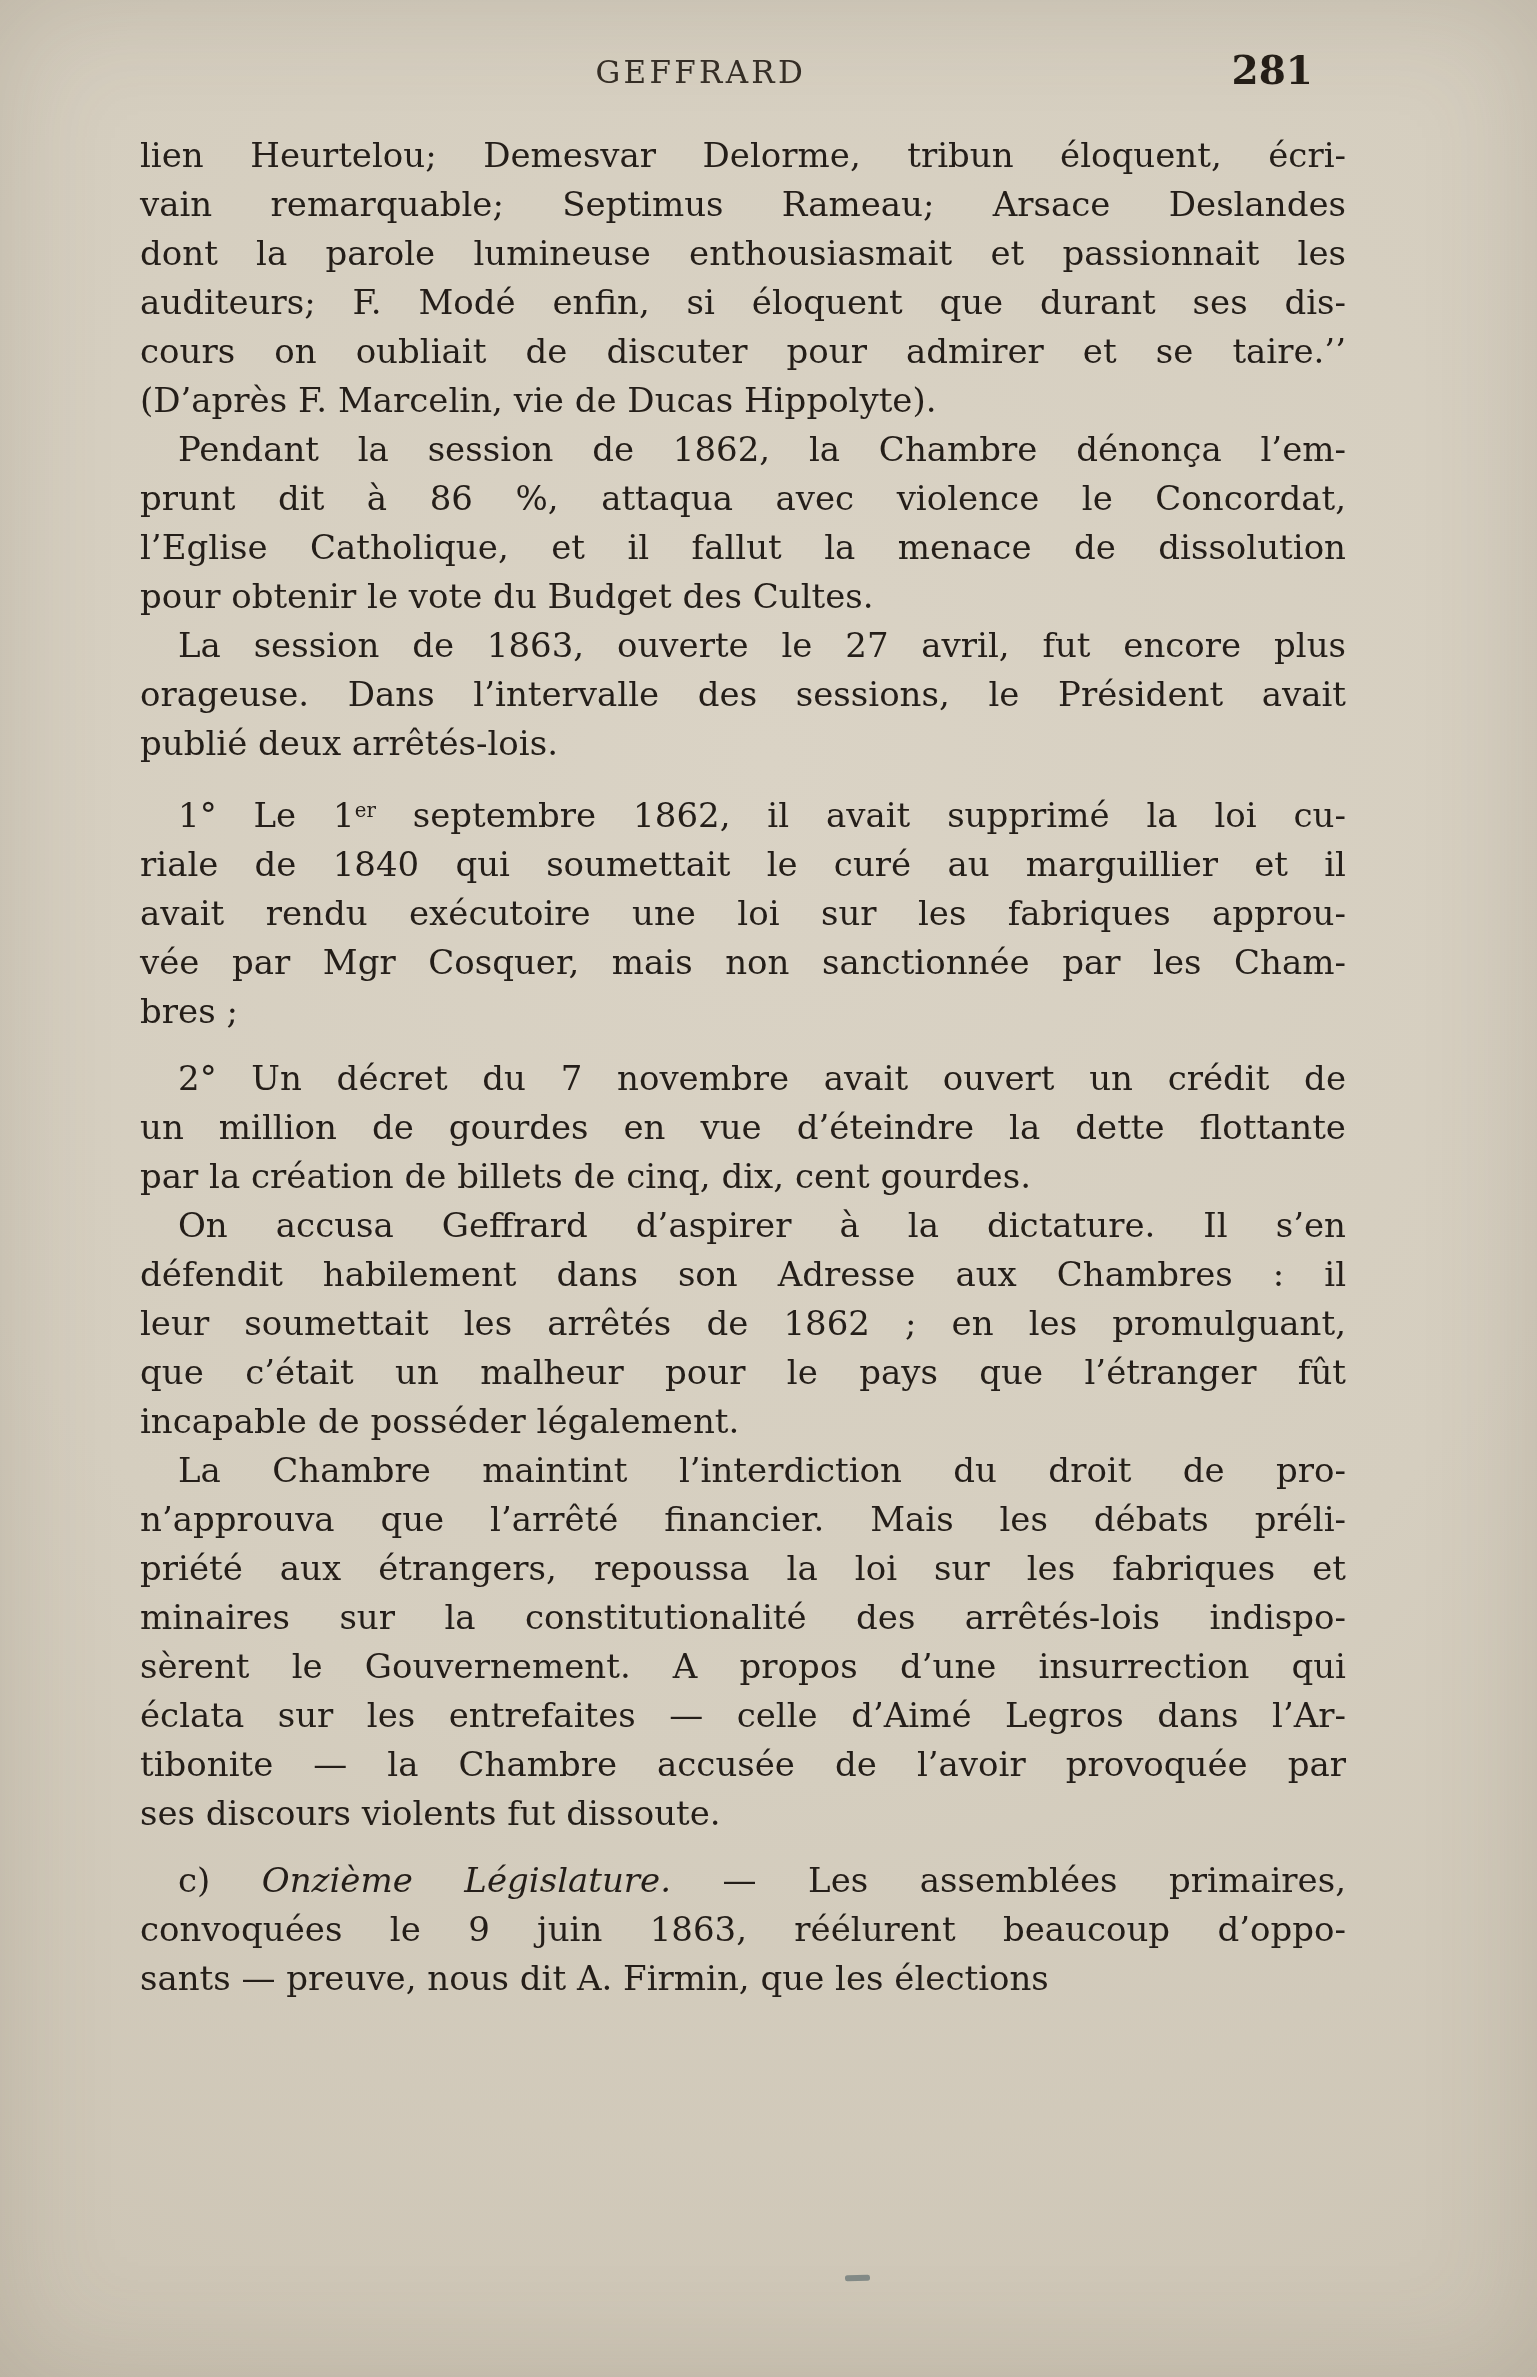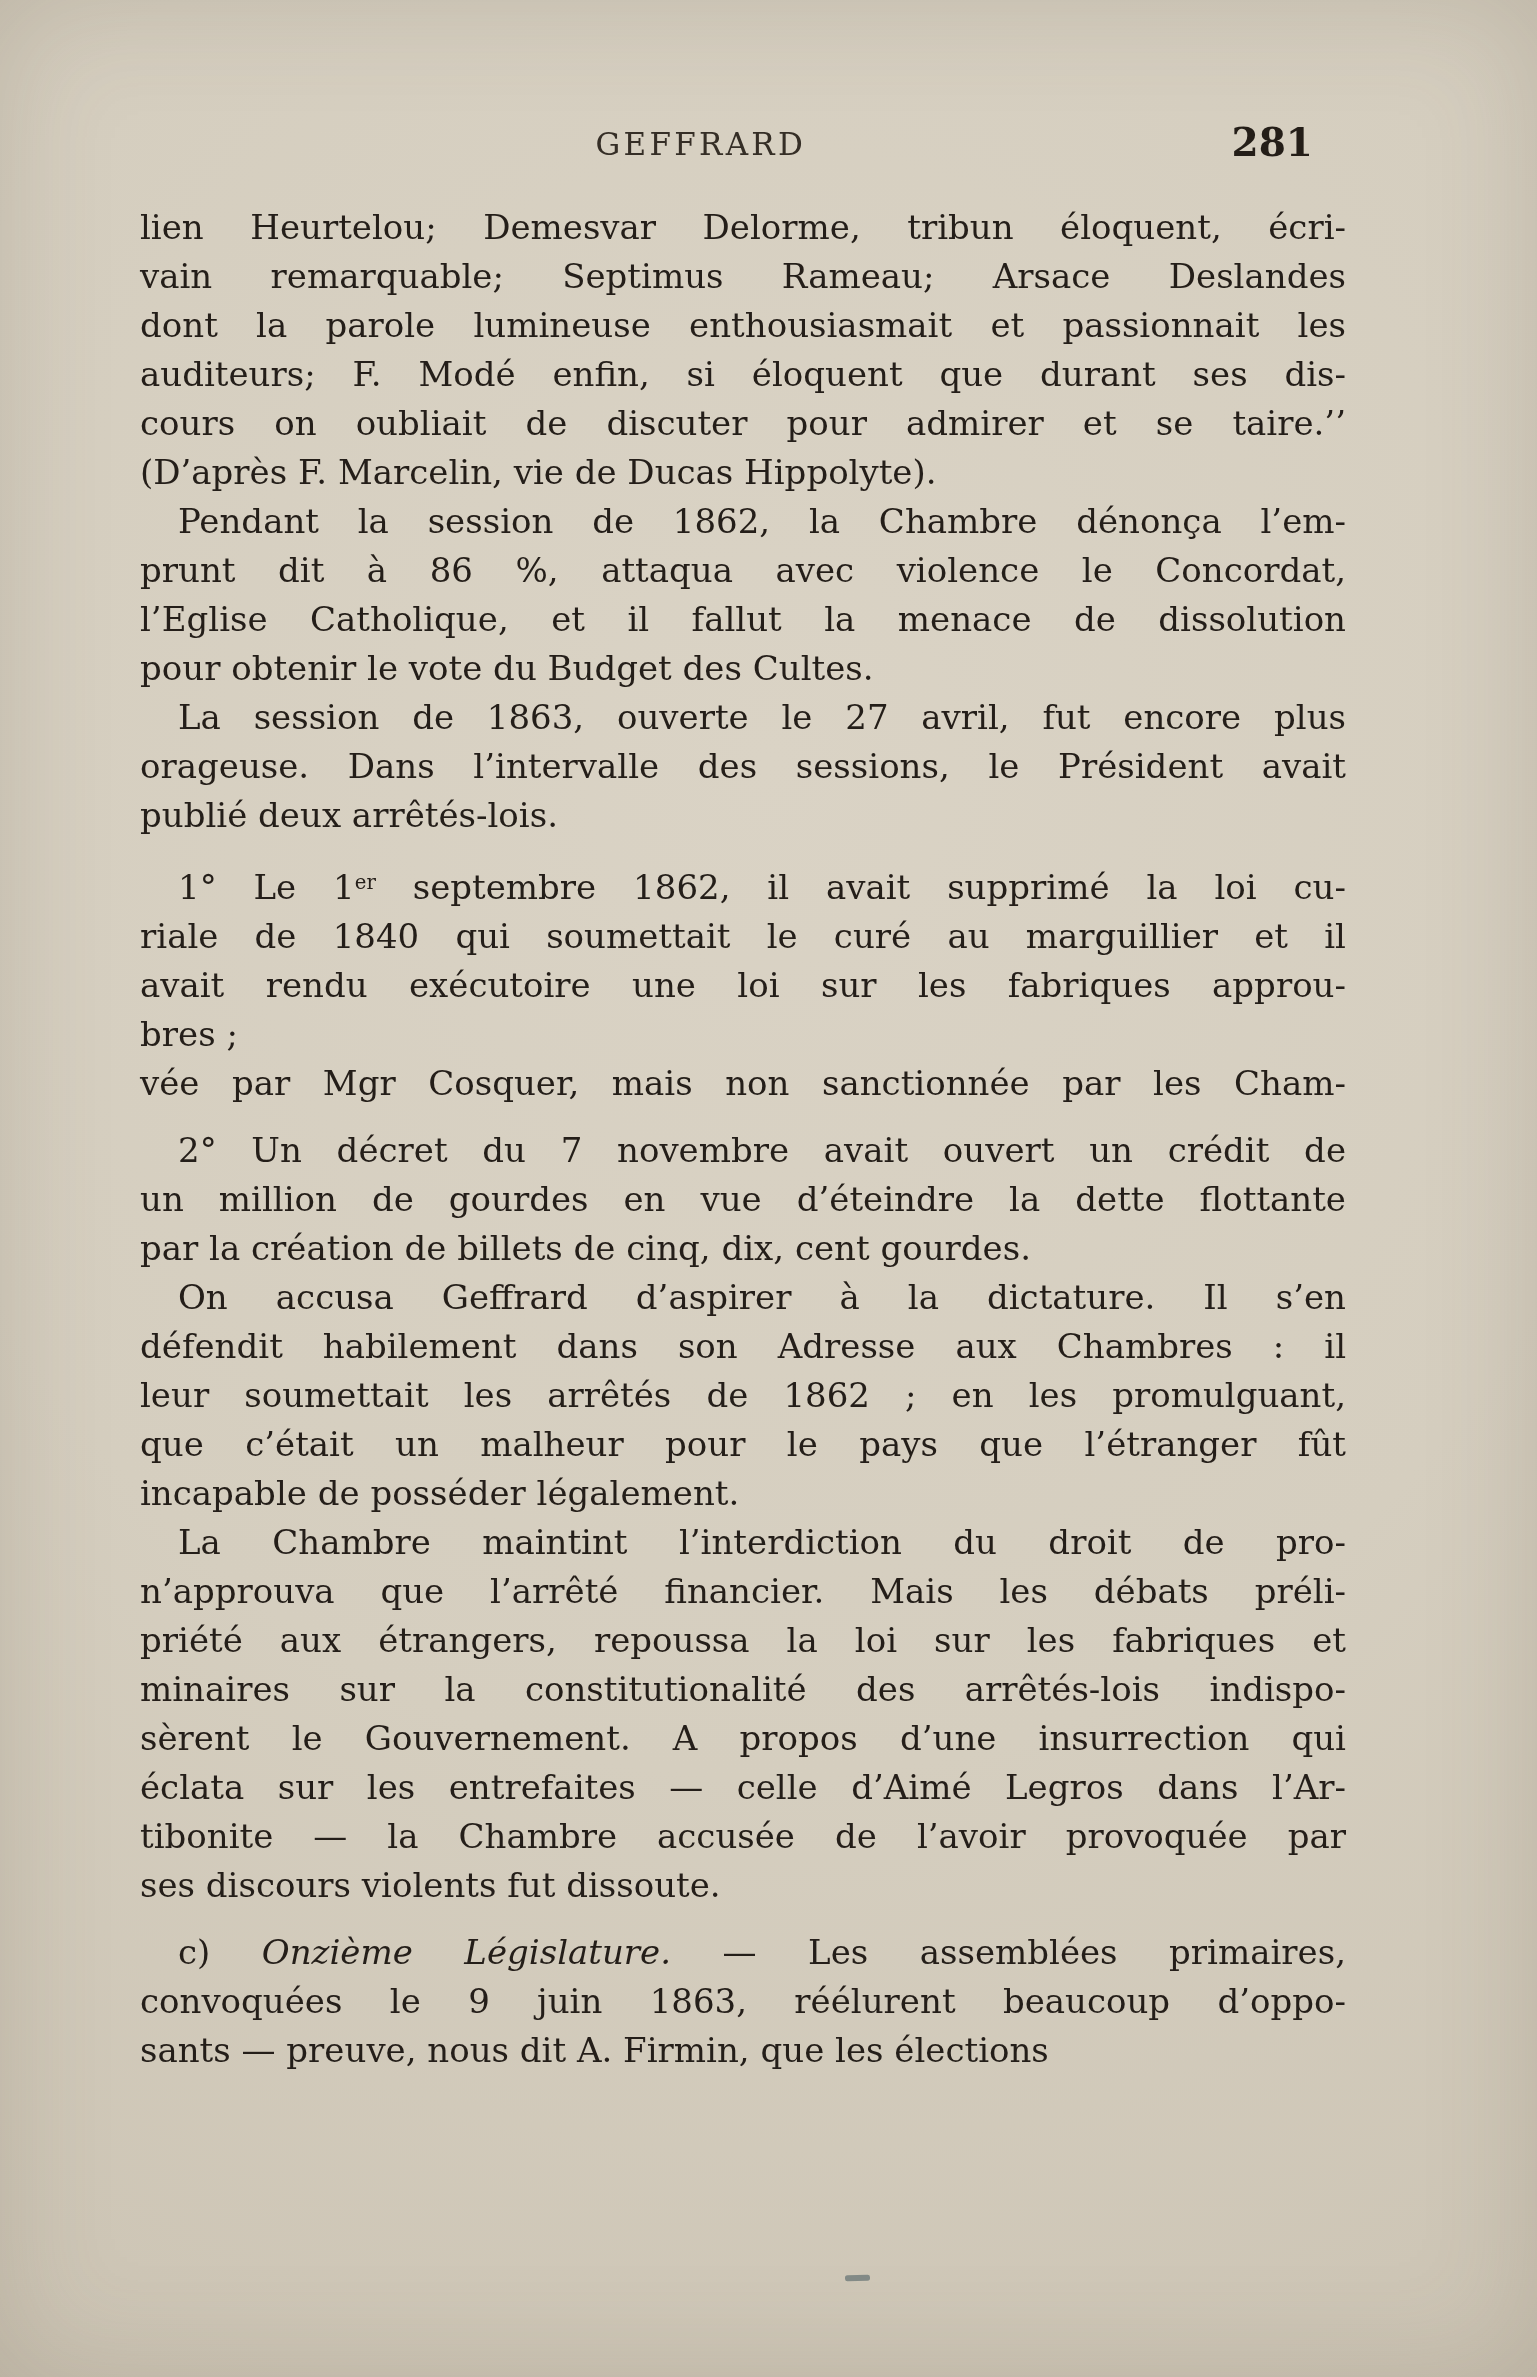--- a/index.html
+++ b/index.html
@@ -22,21 +22,21 @@
   }
   .page::after {
     content: "";
     position: absolute;
     inset: 0;
     pointer-events: none;
     box-shadow: inset 0 0 115px rgba(90, 80, 60, 0.18);
   }
   .running-header {
     position: relative;
-    margin: 119px 191px 0 140px;
+    margin: 47px 191px 0 140px;
     height: 51px;
   }
   .header-title {
     position: absolute;
     left: 46.5%;
     transform: translateX(-50%);
     top: 6.6px;
     font-size: 31px;
     letter-spacing: 3.3px;
     color: #352e26;
@@ -117,22 +117,22 @@
     <div class="para indent">
       <div class="line">La session de 1863, ouverte le 27 avril, fut encore plus</div>
       <div class="line">orageuse. Dans l’intervalle des sessions, le Président avait</div>
       <div class="line last">publié deux arrêtés-lois.</div>
     </div>
 
     <div class="para indent spaced">
       <div class="line"><span>1° Le 1</span><span class="sup">er</span><span> septembre 1862, il avait supprimé la loi cu-</span></div>
       <div class="line">riale de 1840 qui soumettait le curé au marguillier et il</div>
       <div class="line">avait rendu exécutoire une loi sur les fabriques approu-</div>
+      <div class="line">vée par Mgr Cosquer, mais non sanctionnée par les Cham-</div>
       <div class="line last">bres ;</div>
-      <div class="line">vée par Mgr Cosquer, mais non sanctionnée par les Cham-</div>
     </div>
 
     <div class="para indent spaced">
       <div class="line">2° Un décret du 7 novembre avait ouvert un crédit de</div>
       <div class="line">un million de gourdes en vue d’éteindre la dette flottante</div>
       <div class="line last">par la création de billets de cinq, dix, cent gourdes.</div>
     </div>
 
     <div class="para indent">
       <div class="line">On accusa Geffrard d’aspirer à la dictature. Il s’en</div>

